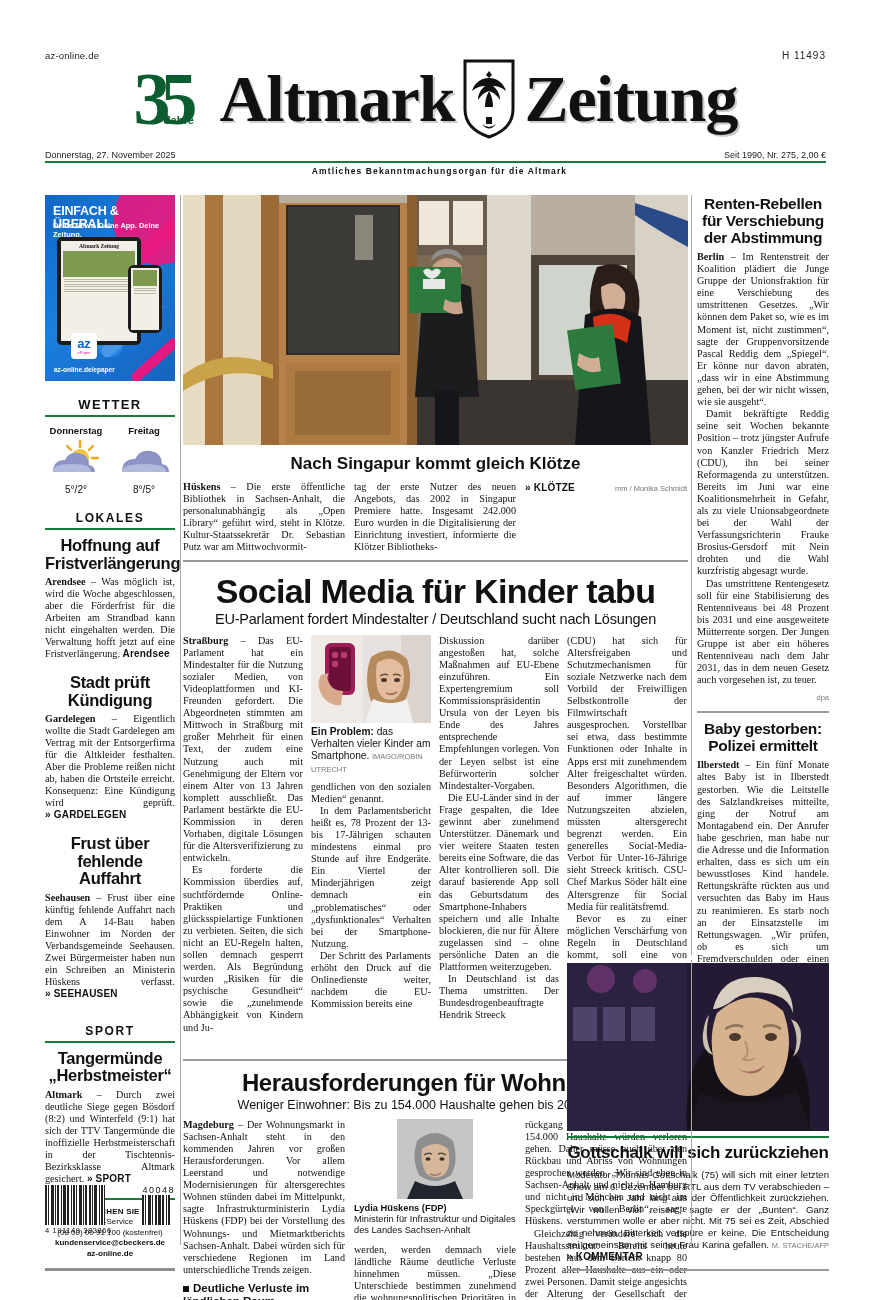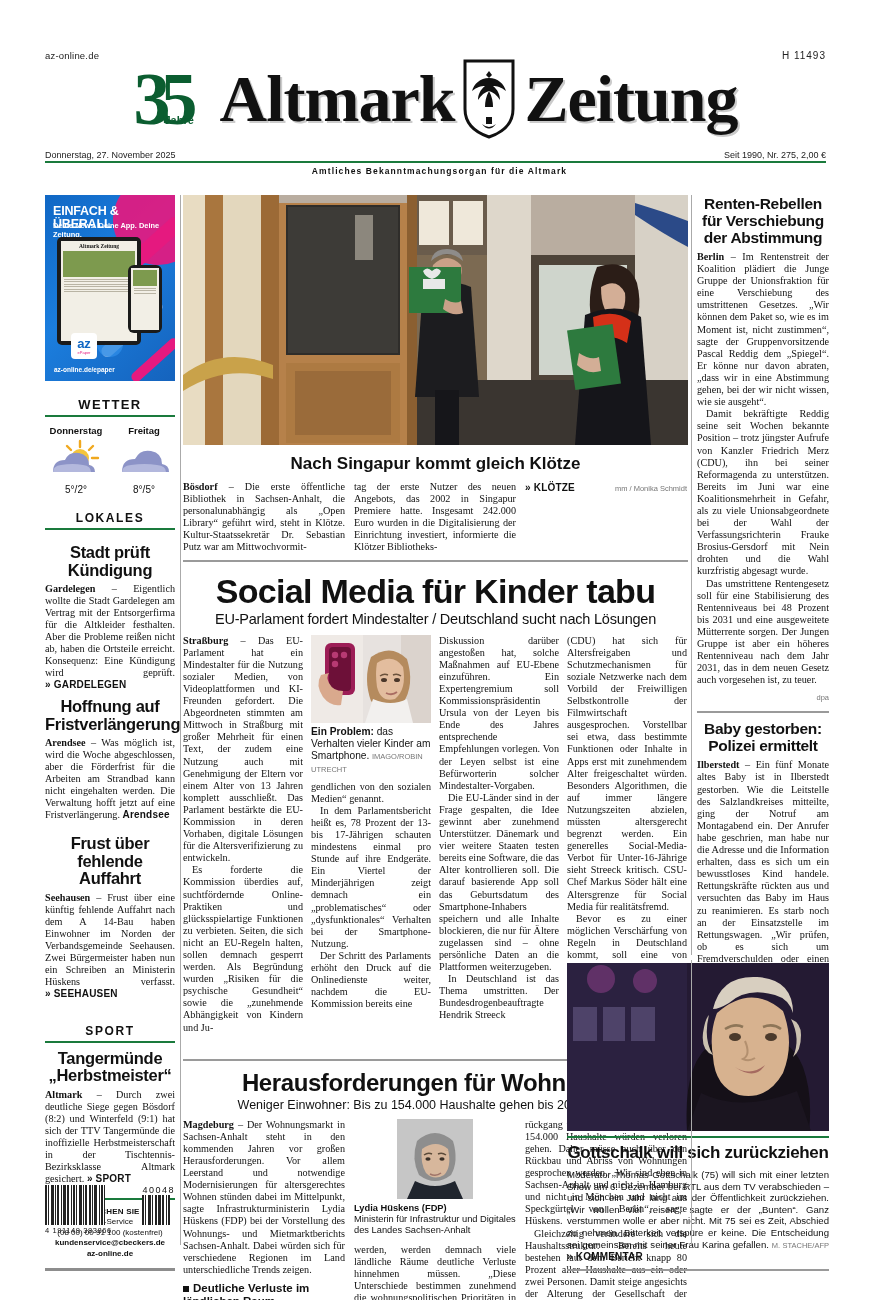--- a/index.html
+++ b/index.html
@@ -229,28 +229,28 @@
         </div>
         <div class="wx-t">8°/5°</div>
       </div>
     </div>
 
     <div style="margin-top:16px">
       <div class="sec-h">LOKALES</div>
       <div class="hrule" style="margin-top:3px"></div>
     </div>
 
+    <div>
+      <div class="brief-h">Hoffnung auf Fristverlängerung</div>
+      <div class="brief-b"><b>Arendsee</b><span> – Was möglich ist, wird die Woche abgeschlossen, aber die Förderfrist für die Arbeiten am Strandbad kann nicht eingehalten werden. Die Verwaltung hofft jetzt auf eine Fristverlängerung. </span><span class="ref">Arendsee</span></div>
+    </div>
+
     <div style="margin-top:14px">
       <div class="brief-h">Stadt prüft Kündigung</div>
       <div class="brief-b"><b>Gardelegen</b><span> – Eigentlich wollte die Stadt Gardelegen am Vertrag mit der Entsorgerfirma für die Altkleider festhalten. Aber die Probleme reißen nicht ab, haben die Ortsteile erreicht. Konsequenz: Eine Kündigung wird geprüft. </span><span class="ref">» GARDELEGEN</span></div>
-    </div>
-
-    <div>
-      <div class="brief-h">Hoffnung auf Fristverlängerung</div>
-      <div class="brief-b"><b>Arendsee</b><span> – Was möglich ist, wird die Woche abgeschlossen, aber die Förderfrist für die Arbeiten am Strandbad kann nicht eingehalten werden. Die Verwaltung hofft jetzt auf eine Fristverlängerung. </span><span class="ref">Arendsee</span></div>
     </div>
 
     <div style="margin-top:14px">
       <div class="brief-h">Frust über fehlende Auffahrt</div>
       <div class="brief-b"><b>Seehausen</b><span> – Frust über eine künftig fehlende Auffahrt nach dem A 14-Bau haben Einwohner im Norden der Verbandsgemeinde Seehausen. Zwei Bürgermeister haben nun ein Schreiben an Ministerin Hüskens verfasst. </span><span class="ref">» SEEHAUSEN</span></div>
     </div>
 
     <div style="margin-top:24px">
       <div class="sec-h">SPORT</div>
       <div class="hrule" style="margin-top:3px"></div>
@@ -391,21 +391,21 @@
           <path d="M396 158 q12 8 20 4 l2 14 q-14 4 -24 -6z" fill="#d3ae96"></path>
         </g>
         <path d="M0 180 q40 -30 90 -10 l0 14 q-46 -16 -90 12 z" fill="#c9a24a"></path>
       </svg>
     </div>
 
     <div class="cap-head">Nach Singapur kommt gleich Klötze</div>
 
     <div class="cols3">
       <div class="body-txt">
-        <b>Bösdorf</b><span> – Die erste öffentliche Bibliothek in Sachsen-Anhalt, die personalunabhängig als „Open Library“ geführt wird, steht in Klötze. Kultur-Staatssekretär Dr. Sebastian Putz war am Mittwochvormit-</span>
+        <b>Hüskens</b><span> – Die erste öffentliche Bibliothek in Sachsen-Anhalt, die personalunabhängig als „Open Library“ geführt wird, steht in Klötze. Kultur-Staatssekretär Dr. Sebastian Putz war am Mittwochvormit-</span>
       </div>
       <div class="body-txt">
         <span>tag der erste Nutzer des neuen Angebots, das 2002 in Singapur Premiere hatte. Insgesamt 242.000 Euro wurden in die Digitalisierung der Einrichtung investiert, informierte die Klötzer Bibliotheks-</span>
       </div>
       <div class="body-txt">
         <div style="display:flex;justify-content:space-between;align-items:baseline;margin-top:1px;">
           <span class="ref">» KLÖTZE</span>
           <span class="credit">mm / Monika Schmidt</span>
         </div>
       </div>

